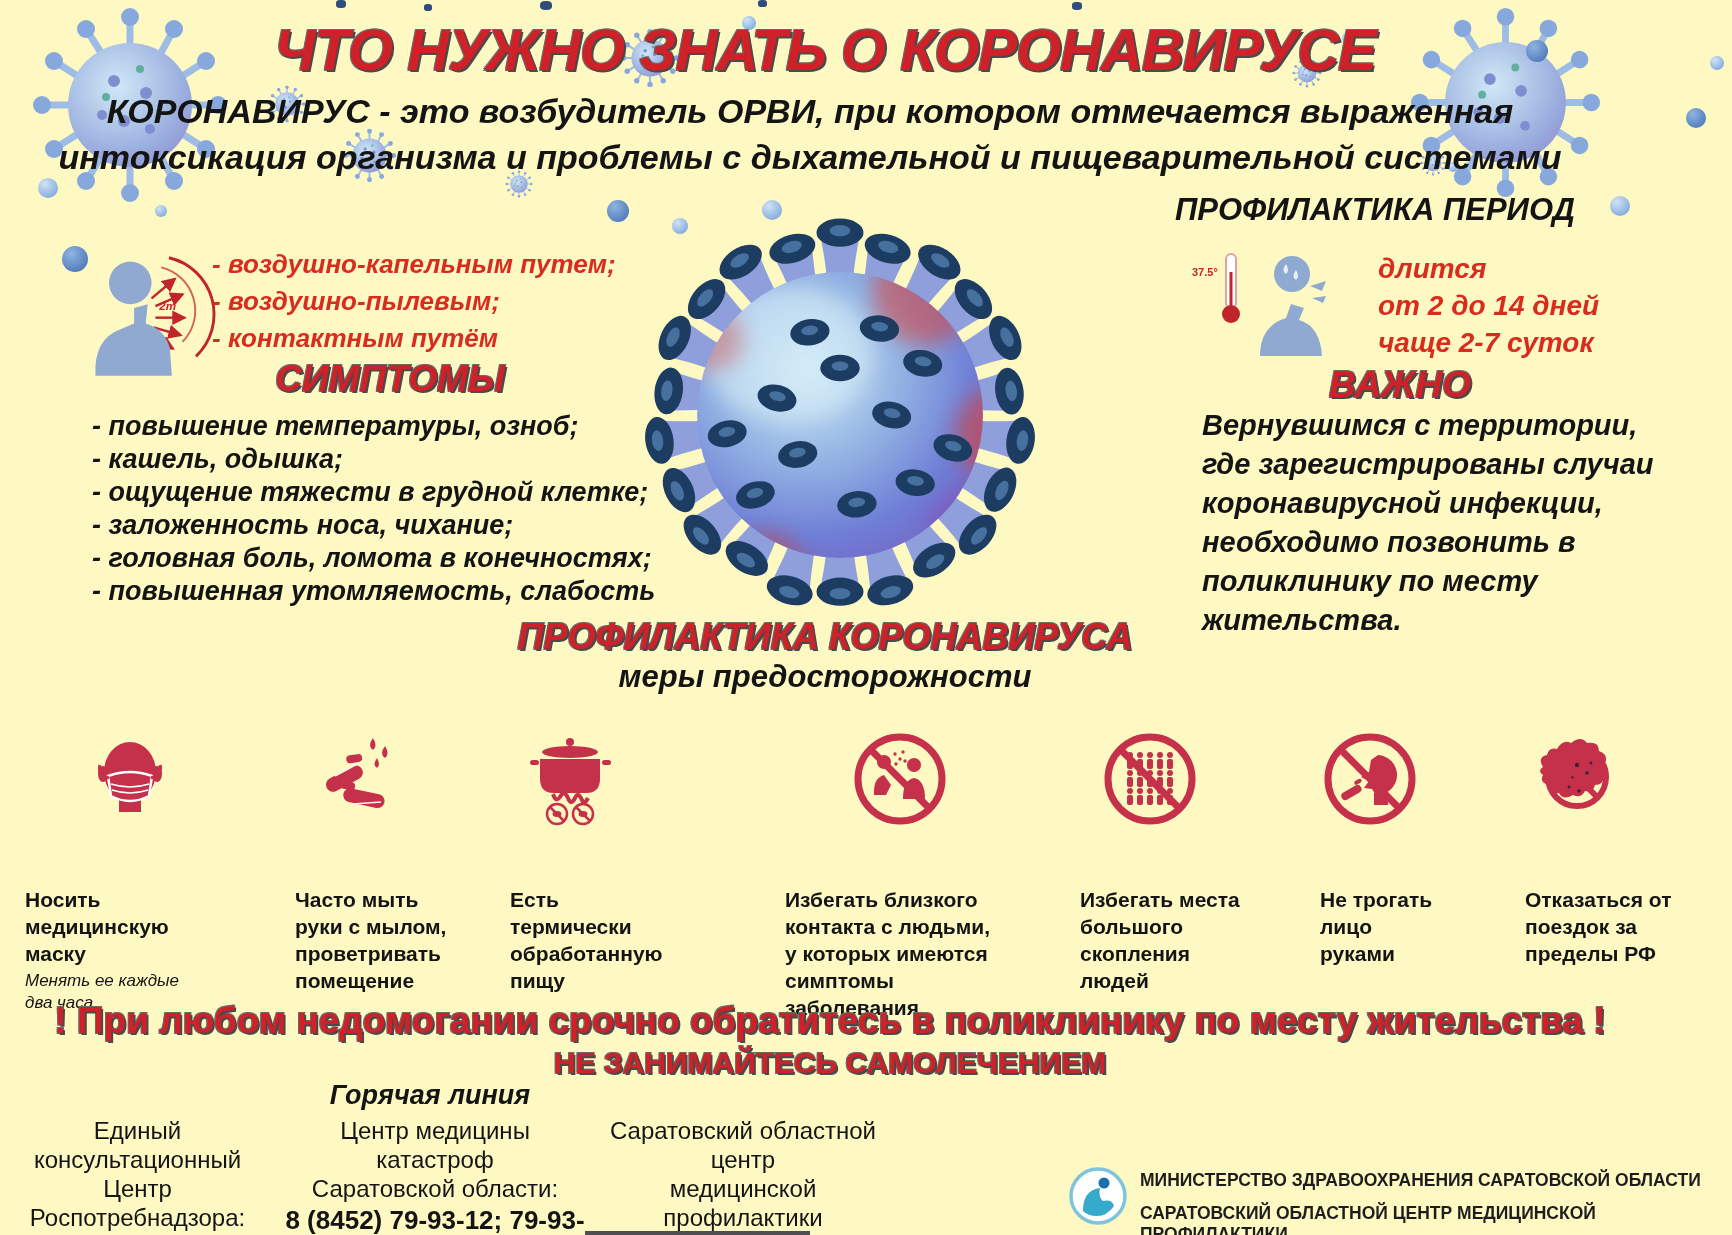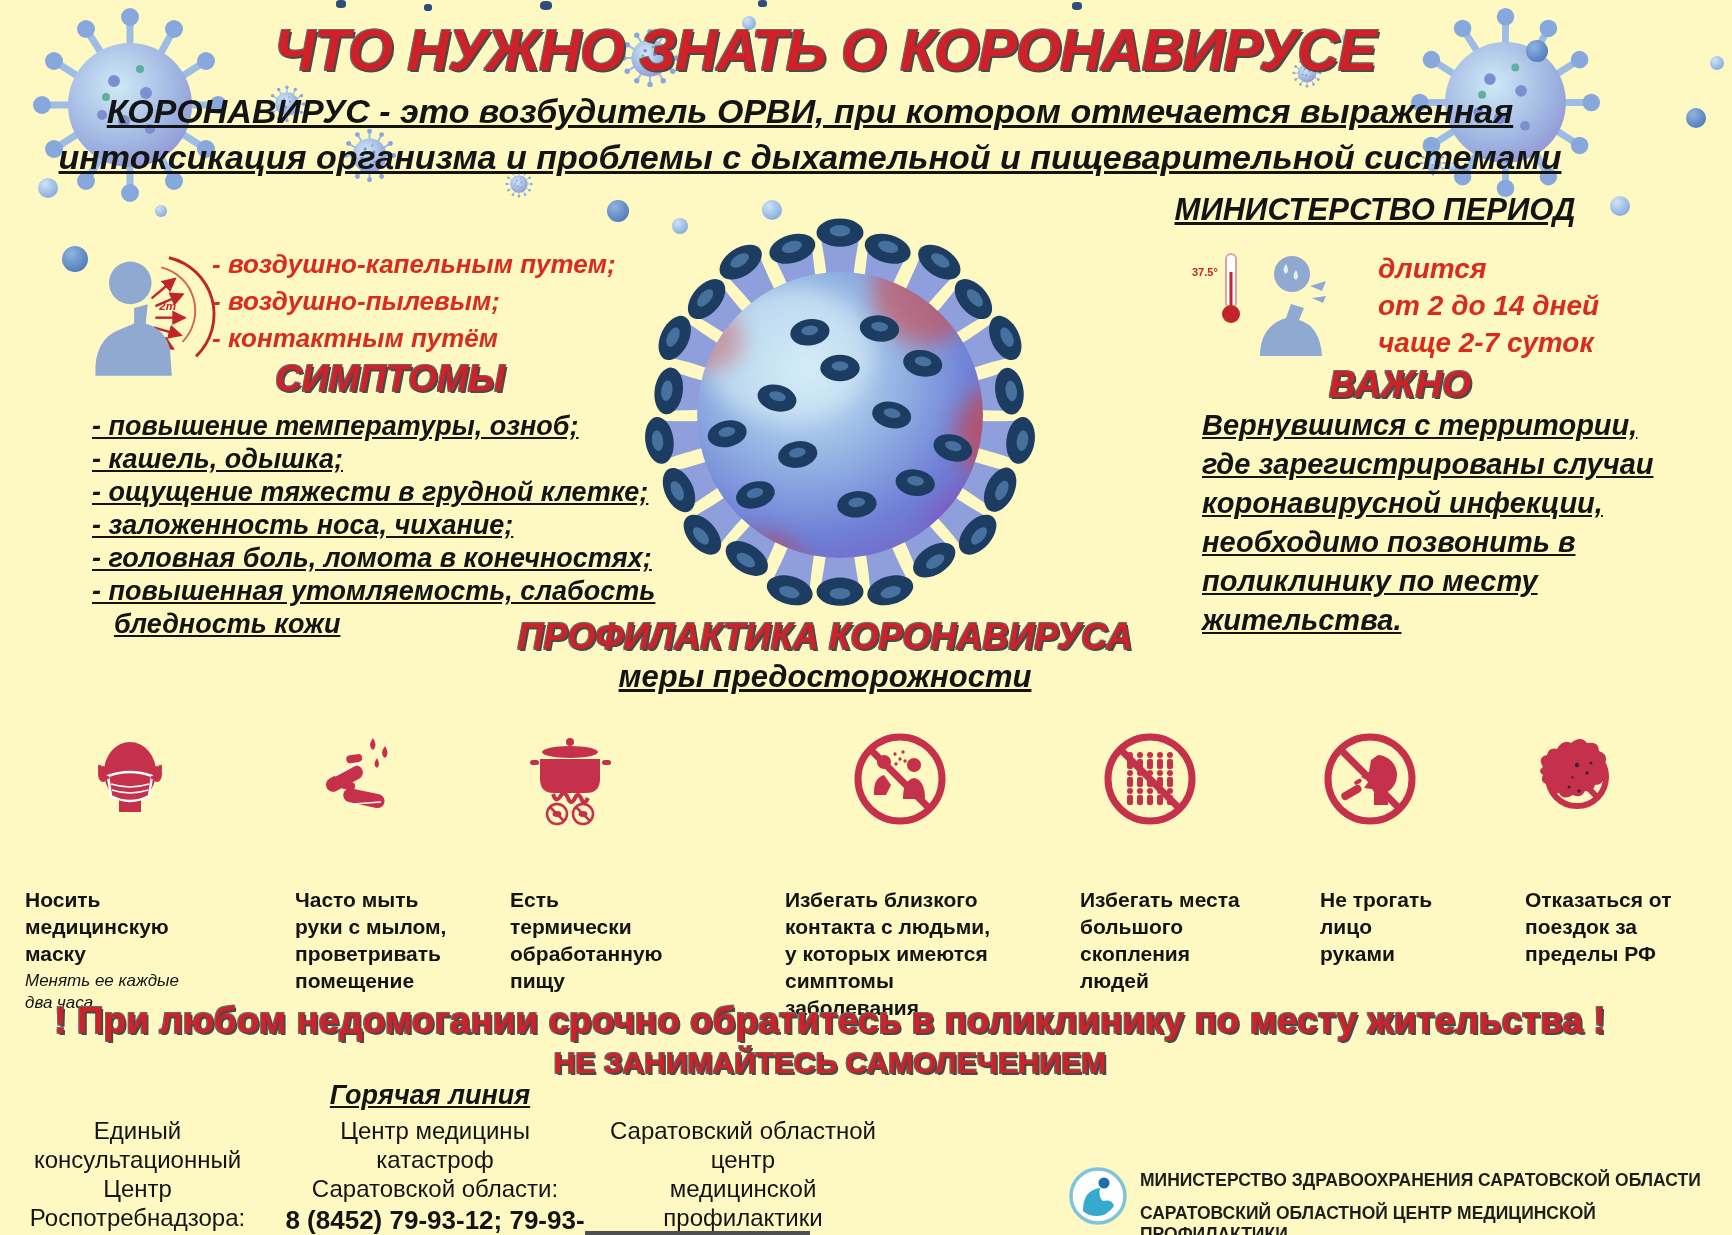--- a/index.html
+++ b/index.html
@@ -3,21 +3,21 @@
 <meta charset="utf-8">
 <style>
   html,body{margin:0;padding:0;}
   body{font-family:"Liberation Sans","DejaVu Sans",sans-serif;background:#e8e8e8;}
   #poster{position:relative;width:1732px;height:1235px;background:#fef9c3;overflow:hidden;padding-left:8px;}
   .abs{position:absolute;}
   .ctr{text-align:center;}
   .bi{font-weight:bold;font-style:italic;}
   .red{color:#da2b1f;}
   .hred{color:#cf2127;}
-  .blk{color:#141414;text-decoration:underline;}
+  .blk{color:#141414;}
   .outl{text-shadow:2px 2px 0 #4a4a4a,-1px -1px 0 #6a6a6a,1px -1px 0 #6a6a6a,-1px 1px 0 #6a6a6a;}
   .pre{white-space:pre-line;}
   #title{left:0;top:16px;width:1650px;font-size:58px;letter-spacing:-1px;}
   #subtitle{left:0;top:88px;width:1620px;font-size:34px;line-height:46px;}
   #trans-title{left:170px;top:192px;width:470px;font-size:31px;}
   #trans-list{left:212px;top:246px;font-size:26px;line-height:37px;}
   #symp-title{left:140px;top:358px;width:500px;font-size:37px;}
   #symp-list{left:92px;top:410px;width:580px;font-size:27px;line-height:33px;}
   #symp-wrap{padding-left:22px;}
   #incub-title{left:1115px;top:192px;width:520px;font-size:31px;}
@@ -241,24 +241,23 @@
   </div>
 
   <div id="symp-title" class="abs bi hred ctr outl">СИМПТОМЫ</div>
   <div id="symp-list" class="abs bi blk">
     <div>- повышение температуры, озноб;</div>
     <div>- кашель, одышка;</div>
     <div>- ощущение тяжести в грудной клетке;</div>
     <div>- заложенность носа, чихание;</div>
     <div>- головная боль, ломота в конечностях;</div>
     <div>- повышенная утомляемость, слабость</div>
-    <div id="symp-wrap">бледность кожи</div>
-  </div>
-
-  <div id="incub-title" class="abs bi blk ctr">МИНИСТЕРСТВО ПЕРИОД</div>
+  </div>
+
+  <div id="incub-title" class="abs bi blk ctr">ПРОФИЛАКТИКА ПЕРИОД</div>
   <svg class="abs" style="left:1190px;top:246px" width="160" height="110" viewBox="0 0 160 110">
     <text x="2" y="30" fill="#c2242b" font-size="11" font-weight="bold">37.5°</text>
     <rect x="36" y="8" width="10" height="54" rx="5" fill="#ffffff" stroke="#dfa0a6" stroke-width="2"></rect>
     <rect x="39.5" y="26" width="3" height="38" fill="#c2242b"></rect>
     <circle cx="41" cy="68" r="9" fill="#c2242b"></circle>
     <circle cx="102" cy="28" r="18" fill="#90a9d0"></circle>
     <path d="M70,110 Q70,80 96,72 L101,58 L114,62 L109,74 Q130,80 132,110 Z" fill="#90a9d0"></path>
     <path d="M96,18 q4,7 0,10 q-5,-3 0,-10" fill="#e8f0f8"></path>
     <path d="M106,24 q4,7 0,10 q-5,-3 0,-10" fill="#e8f0f8"></path>
     <path d="M120,40 l16,-5 l-4,10 z" fill="#90a9d0"></path>

